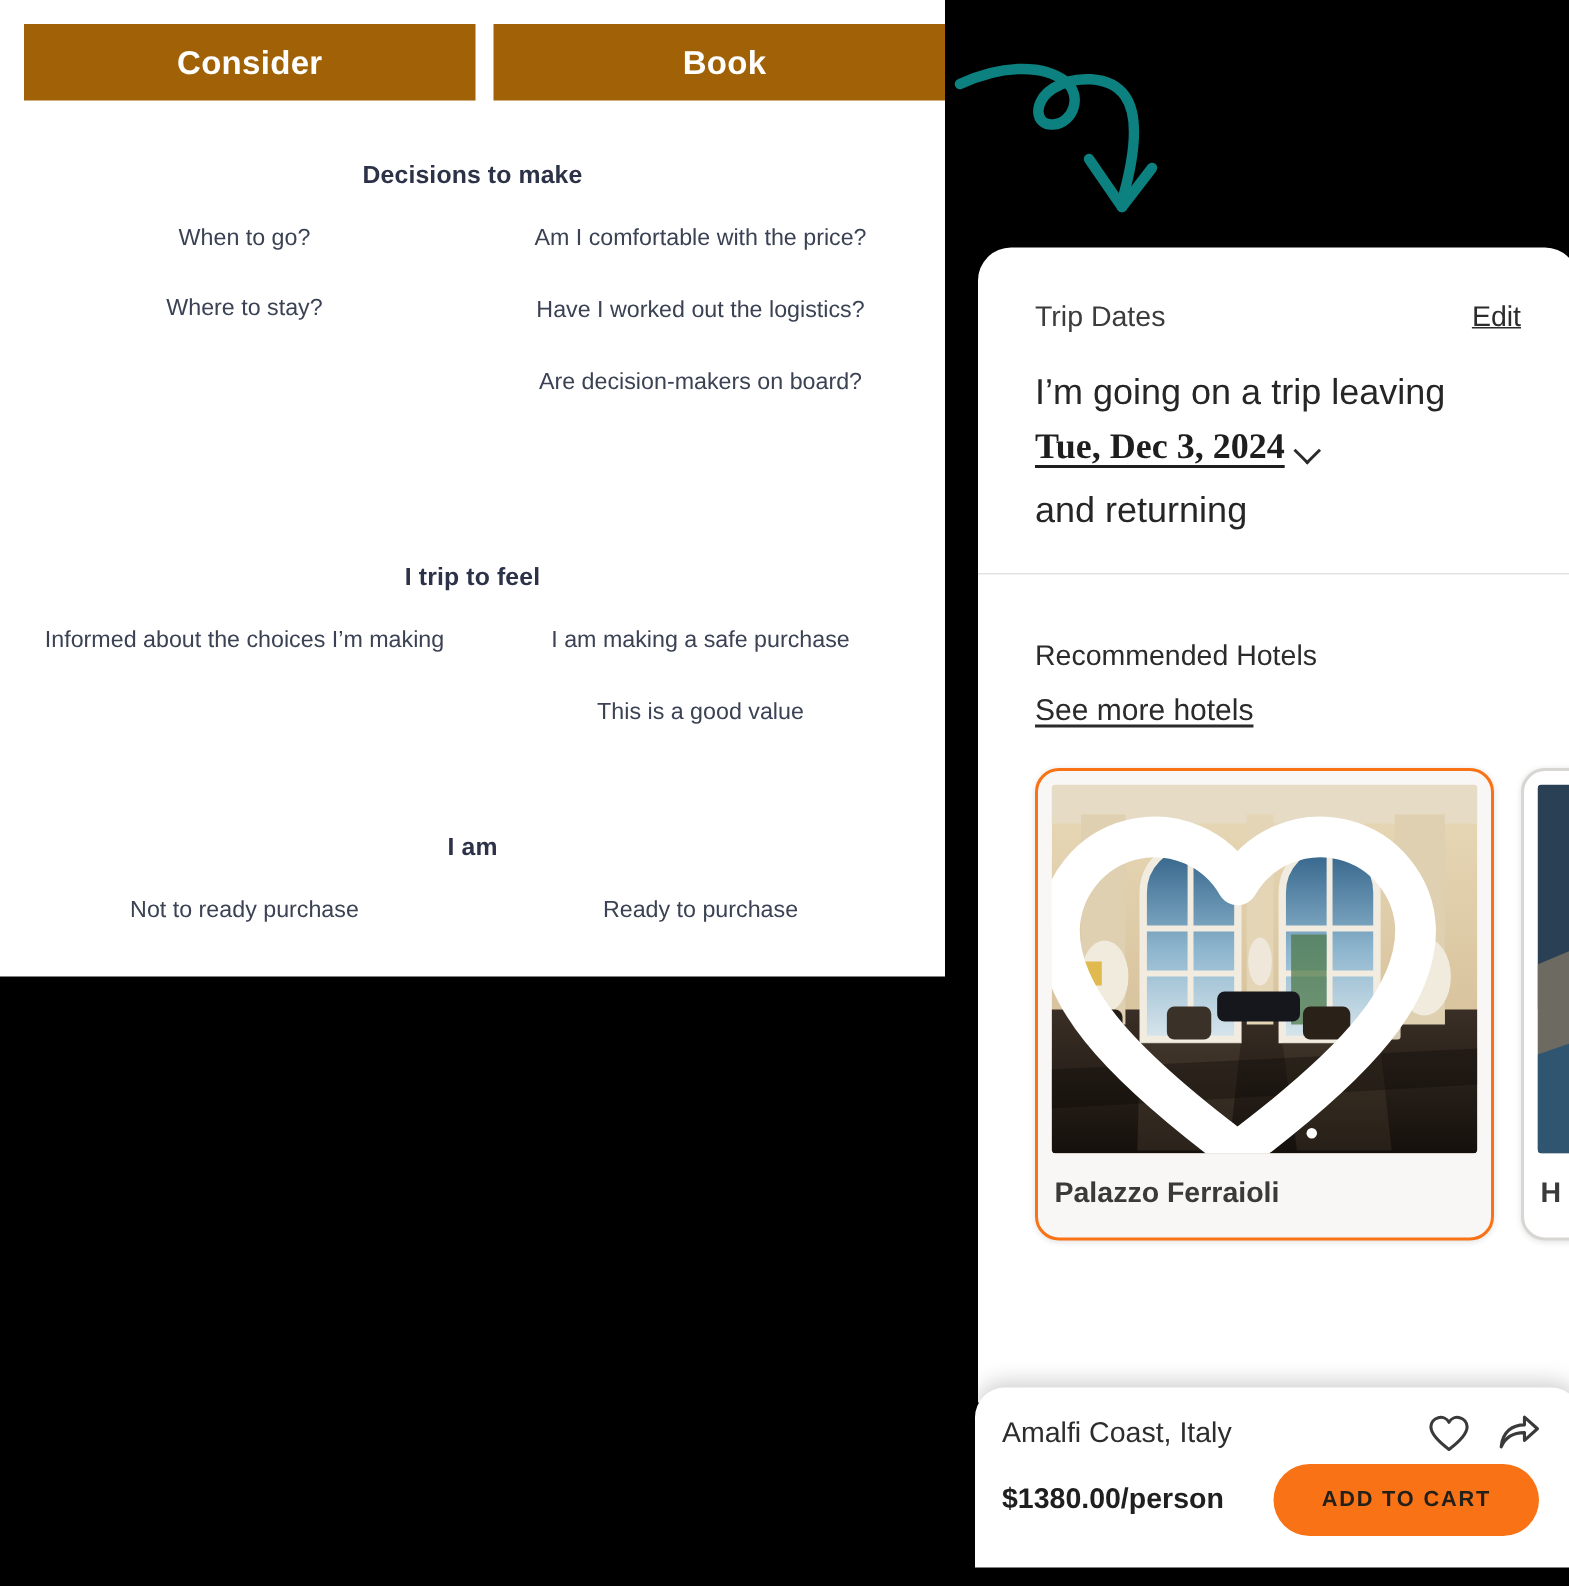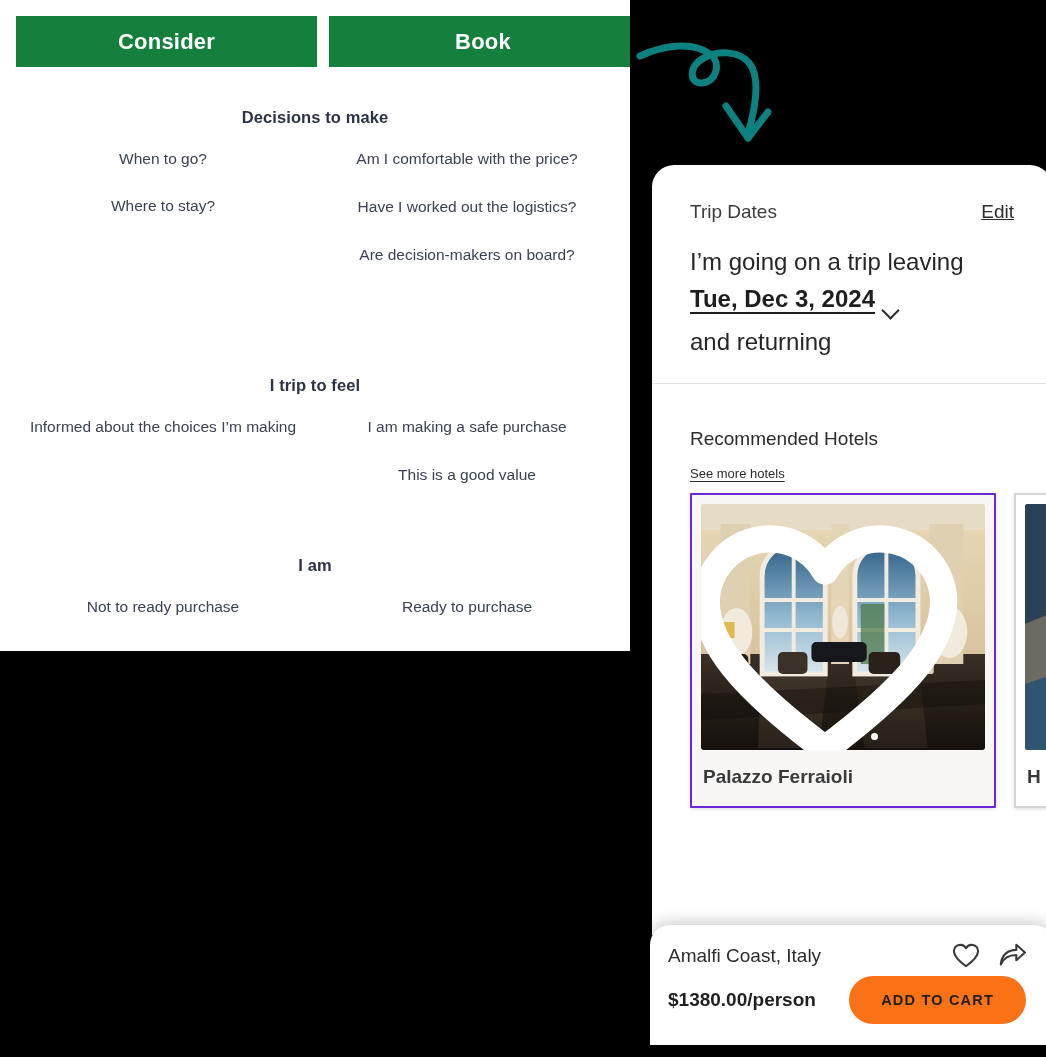--- a/index.html
+++ b/index.html
@@ -32,21 +32,21 @@
     position: absolute;
     left: 16px;
     top: 16px;
     width: 598px;
     height: 51px;
     display: flex;
     gap: 12px;
   }
   .tab-btn {
     flex: 0 0 auto;
-    background: #15803d;
+    background: #a16207;
     border: none;
     color: #ffffff;
     font-family: "Liberation Sans", sans-serif;
     font-size: 22px;
     font-weight: bold;
     letter-spacing: 0.2px;
     display: flex;
     align-items: center;
     justify-content: center;
     cursor: pointer;
@@ -140,23 +140,24 @@
     cursor: pointer;
   }
   .trip-line {
     font-size: 24px;
     color: #262626;
     line-height: 34px;
     margin: 0 0 6px 0;
   }
   .date-row {
     display: flex;
-    align-items: flex-end;
+    align-items: center;
     gap: 8px;
     margin: 0 0 12px 0;
+    font-family: Liberation Serif, serif;
   }
   .date-val {
     font-size: 24px;
     font-weight: bold;
     color: #1e1e1e;
     text-decoration: underline;
     text-underline-offset: 5px;
     cursor: pointer;
   }
   .chev {
@@ -183,41 +184,41 @@
     width: 400px;
     margin-left: -38px;
   }
 
   .hotels-title {
     font-size: 19px;
     color: #2b2b2b;
     margin: 44px 0 14px 0;
   }
   .see-more {
-    font-size: 13px;
+    font-size: 20px;
     color: #2b2b2b;
     text-decoration: underline;
     text-underline-offset: 3px;
     cursor: pointer;
     display: inline-block;
-    margin-bottom: 12px;
+    margin-bottom: 26px;
   }
 
   .hotel-strip {
     position: relative;
     display: flex;
     gap: 18px;
     margin-left: 0;
   }
   .hotel-card {
     flex: 0 0 auto;
     width: 306px;
     background: #f8f7f5;
-    border: 2px solid #6d28d9;
-    border-radius: 1px;
+    border: 2px solid #f97316;
+    border-radius: 16px;
     padding: 9px 9px 0 9px;
     box-sizing: border-box;
     box-shadow: 0 1px 4px rgba(0,0,0,0.12);
     cursor: pointer;
   }
   .hotel-card.secondary {
     border-color: #d8d6d2;
     background: #ffffff;
   }
   .hotel-photo {

